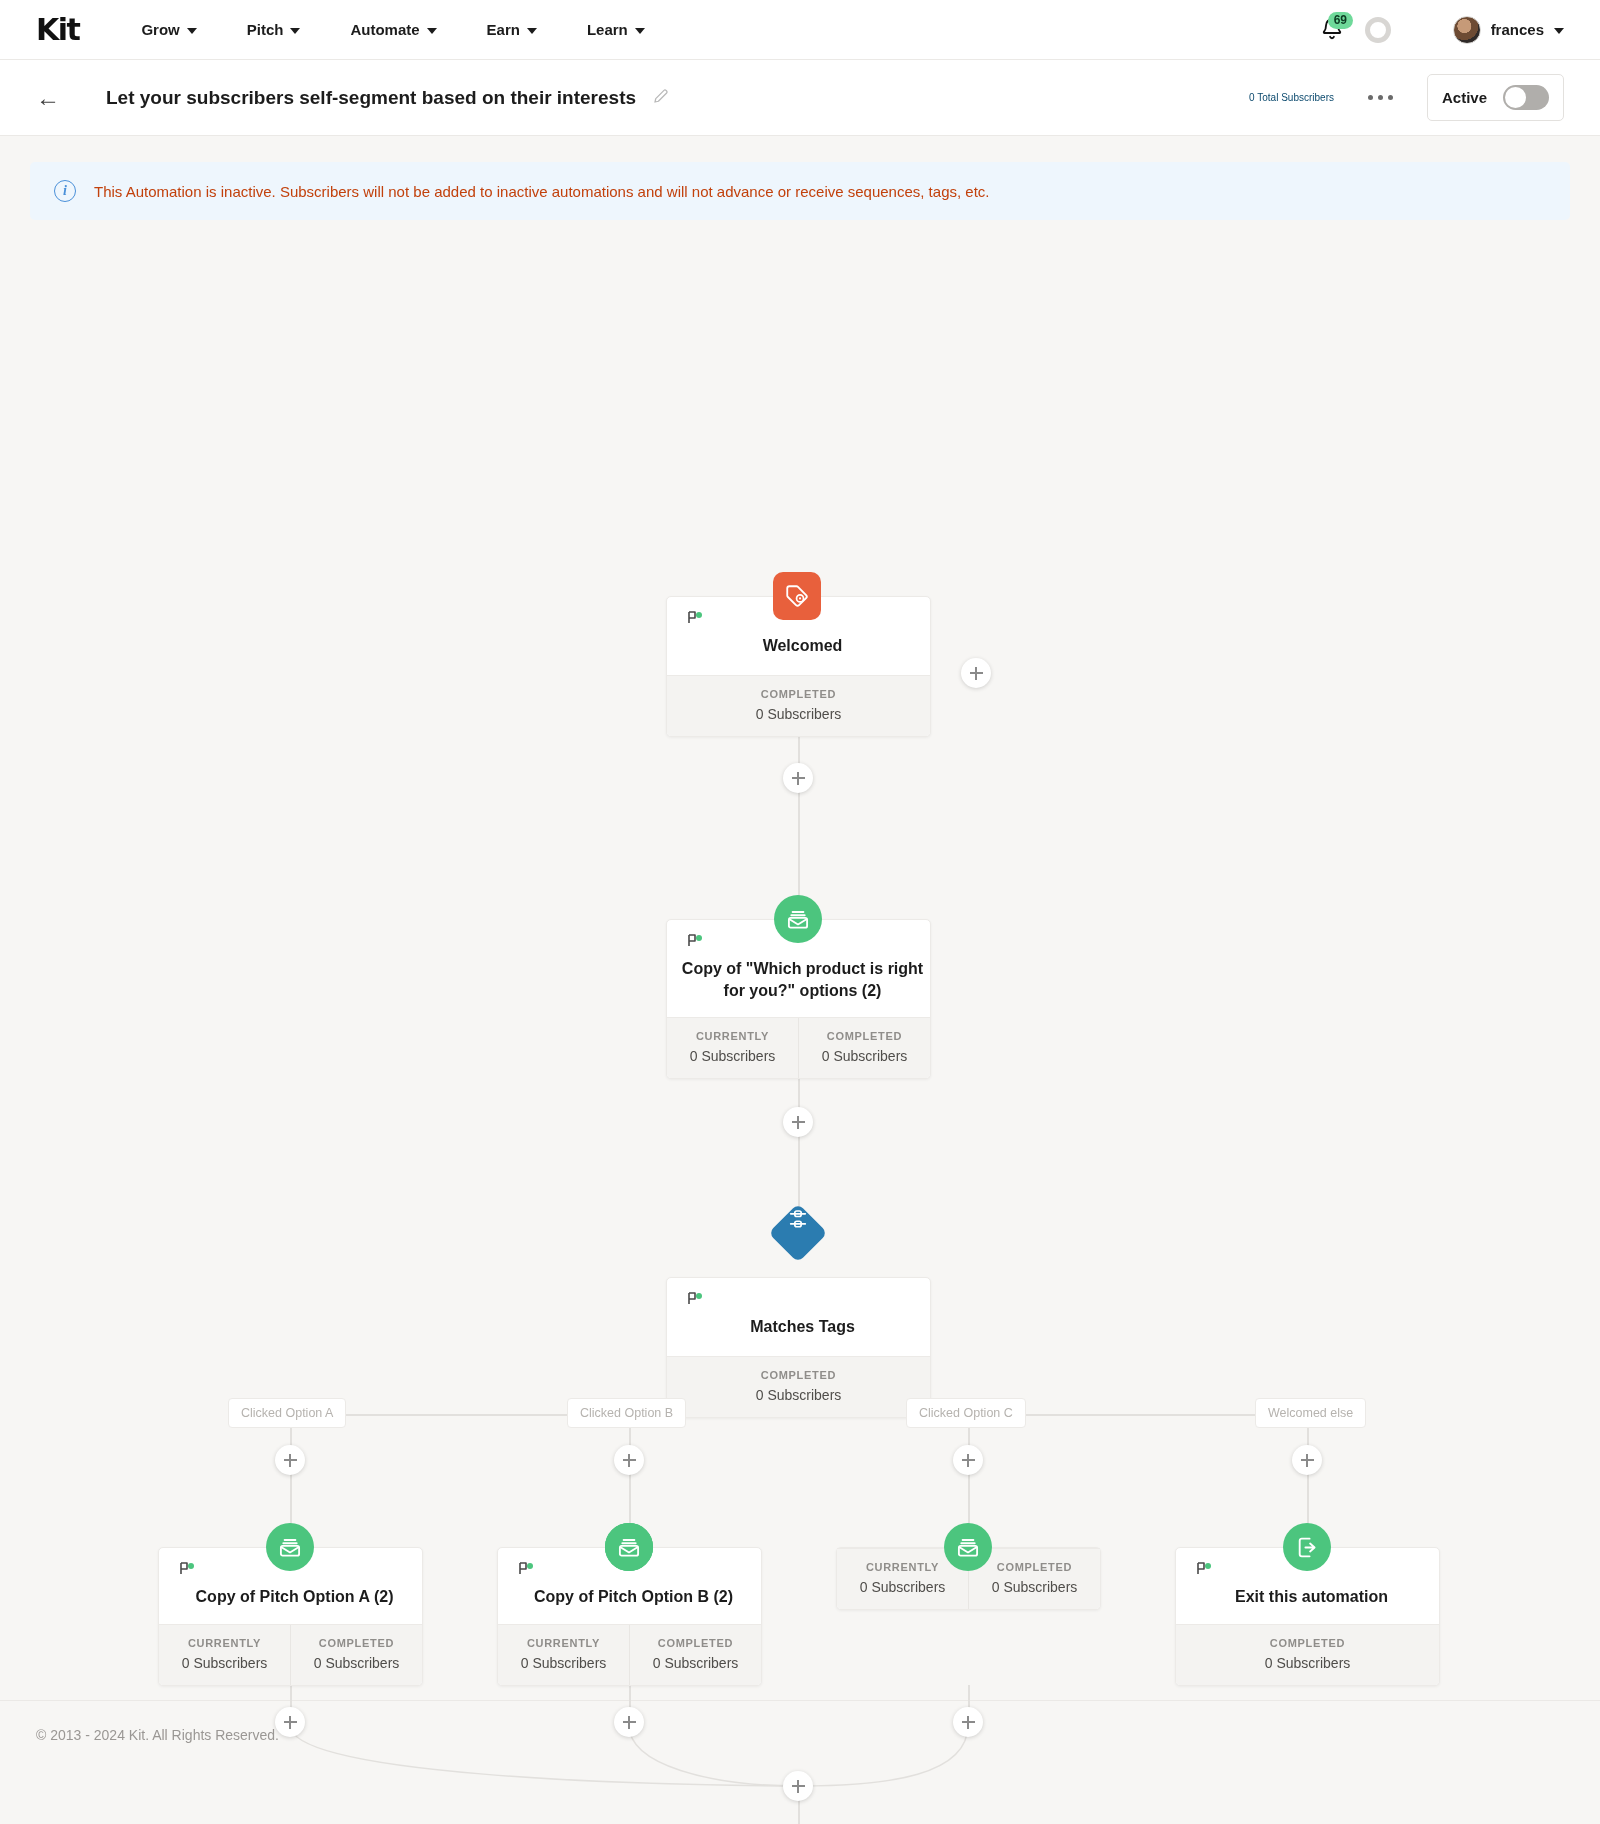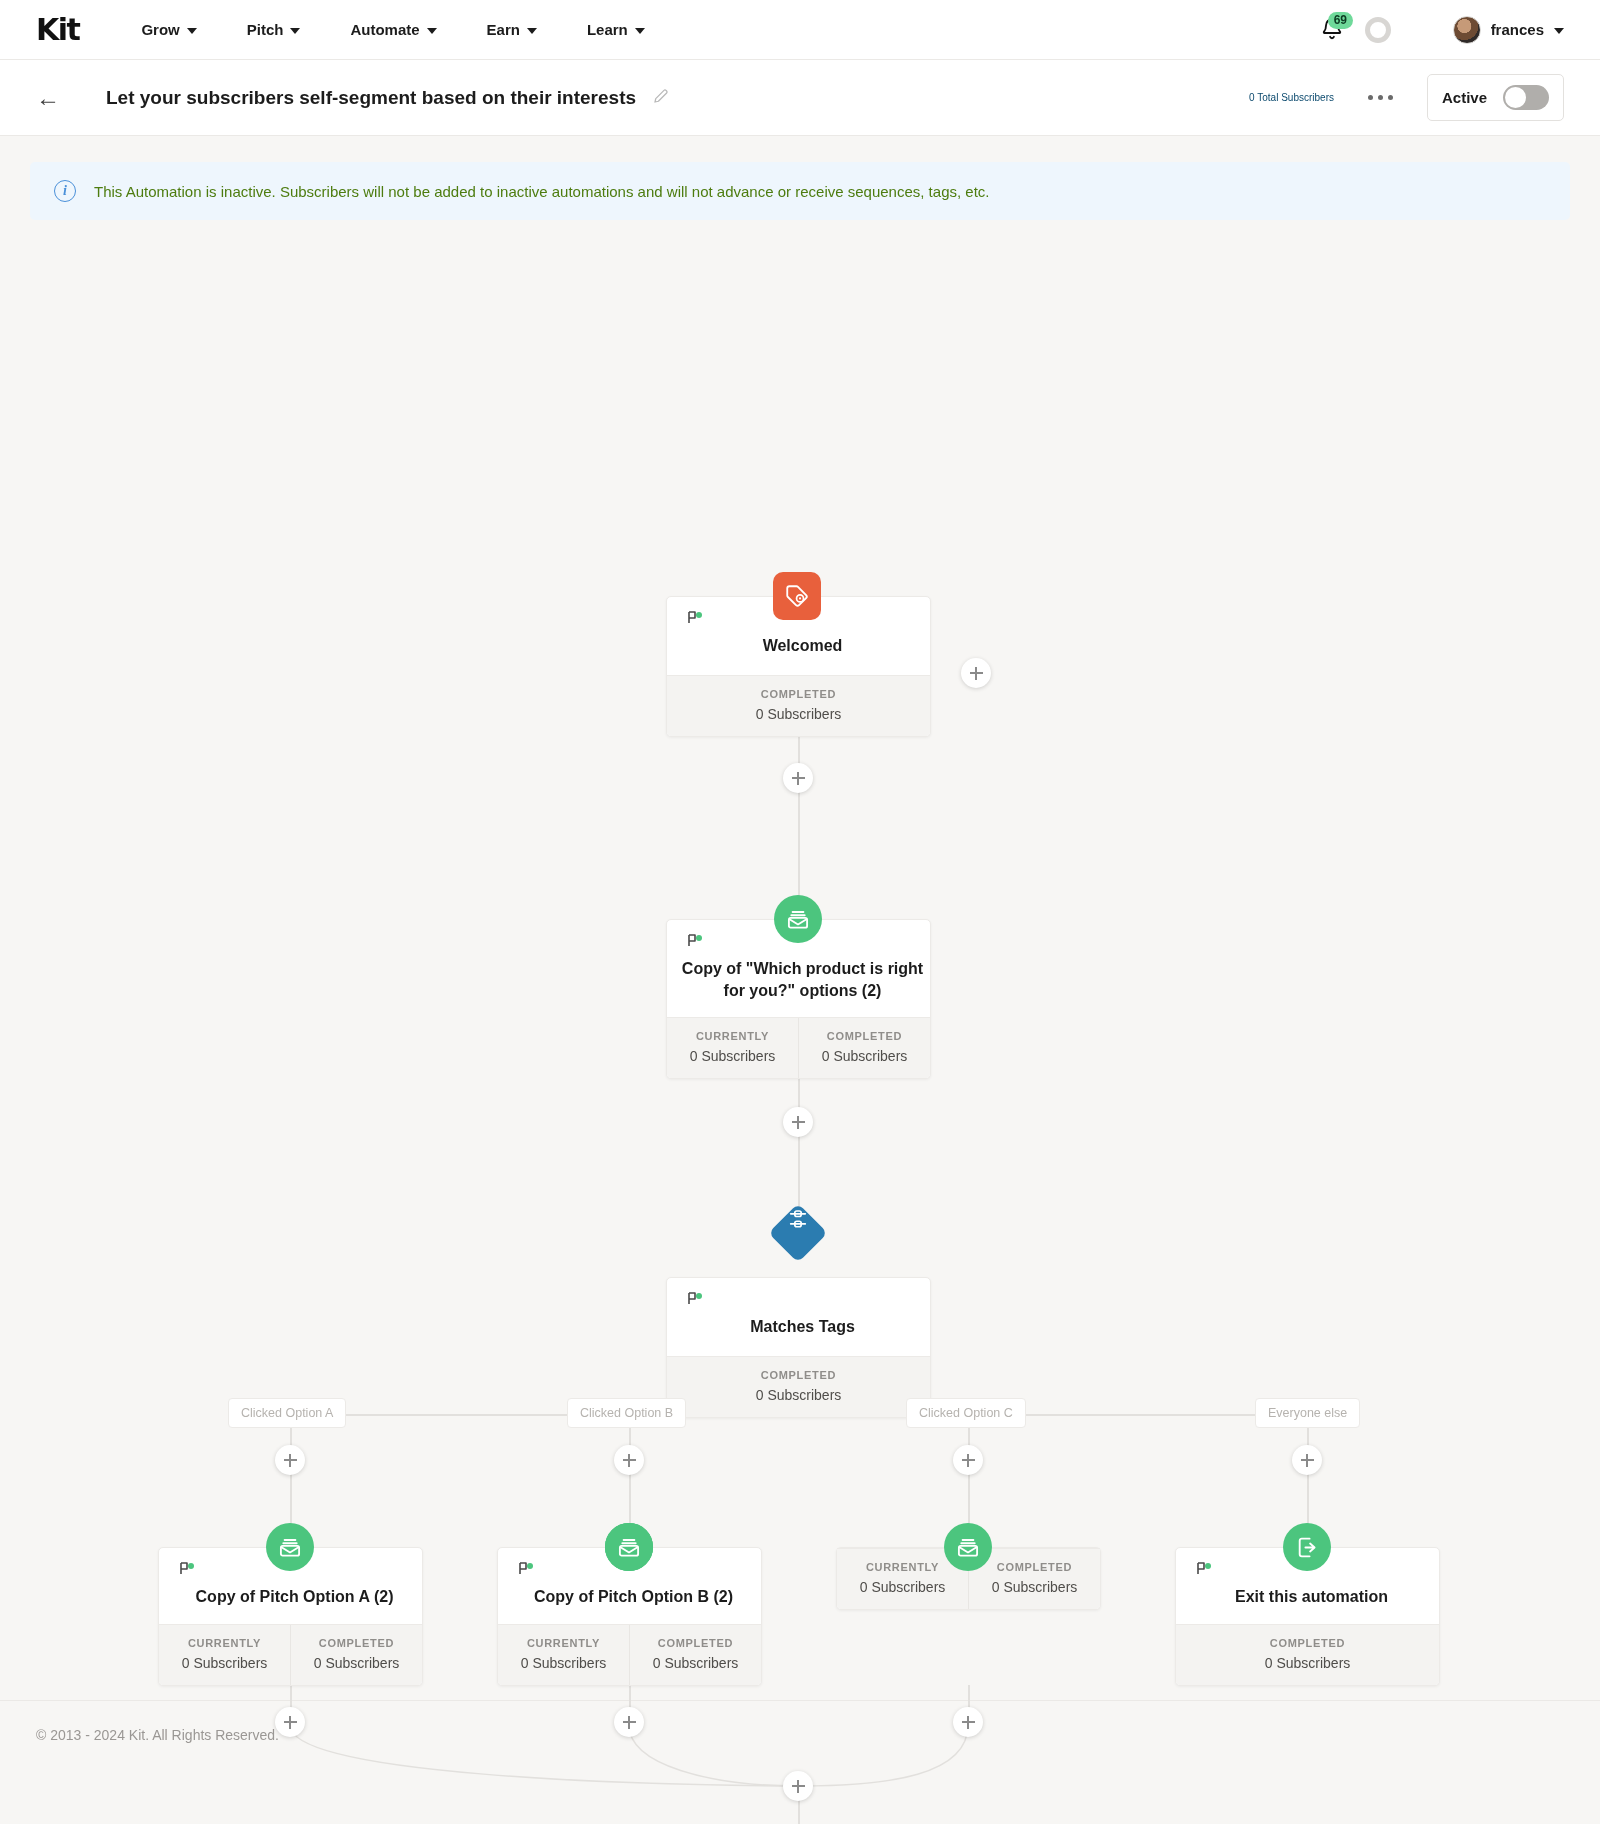--- a/index.html
+++ b/index.html
@@ -96,21 +96,21 @@
     display: flex; align-items: center; gap: 18px;
     padding: 18px 24px;
   }
   .info-icon {
     width: 22px; height: 22px; border-radius: 50%;
     border: 1.6px solid #4a90d9; color: #4a90d9;
     font-size: 14px; font-weight: 700; font-style: italic;
     display: flex; align-items: center; justify-content: center;
     font-family: "Liberation Serif", serif; flex: none;
   }
-  .banner-text { font-size: 15px; color: #4d7c0f; }
+  .banner-text { font-size: 15px; color: #c2410c; }
 
   
   .canvas { position: relative; height: 1480px; }
 
   .edge { position: absolute; background: #e2e0dd; }
   .vline { width: 1.5px; }
   .hline { height: 1.5px; }
 
   .plus {
     position: absolute; width: 30px; height: 30px; border-radius: 50%;
@@ -349,21 +349,21 @@
       <div class="stat">
         <div class="stat-label">COMPLETED</div>
         <div class="stat-value">0 Subscribers</div>
       </div>
     </div>
   </div>
 
   <div class="branch-label" style="left:228px; top:1178px;">Clicked Option A</div>
   <div class="branch-label" style="left:567px; top:1178px;">Clicked Option B</div>
   <div class="branch-label" style="left:906px; top:1178px;">Clicked Option C</div>
-  <div class="branch-label" style="left:1255px; top:1178px;">Everyone else</div>
+  <div class="branch-label" style="left:1255px; top:1178px;">Welcomed else</div>
 
   <div class="plus" style="left:275px; top:1225px;"></div>
   <div class="plus" style="left:614px; top:1225px;"></div>
   <div class="plus" style="left:953px; top:1225px;"></div>
   <div class="plus" style="left:1292px; top:1225px;"></div>
 
   <div class="badge-icon badge-circle" style="left:605px; top:1303px; left:605px;" hidden=""></div>
   <div class="badge-icon badge-circle" style="left:605px; top:1303px;" hidden=""></div>
 
   <div class="badge-icon badge-circle" style="left:605px; top:1303px; opacity:0;"></div>

